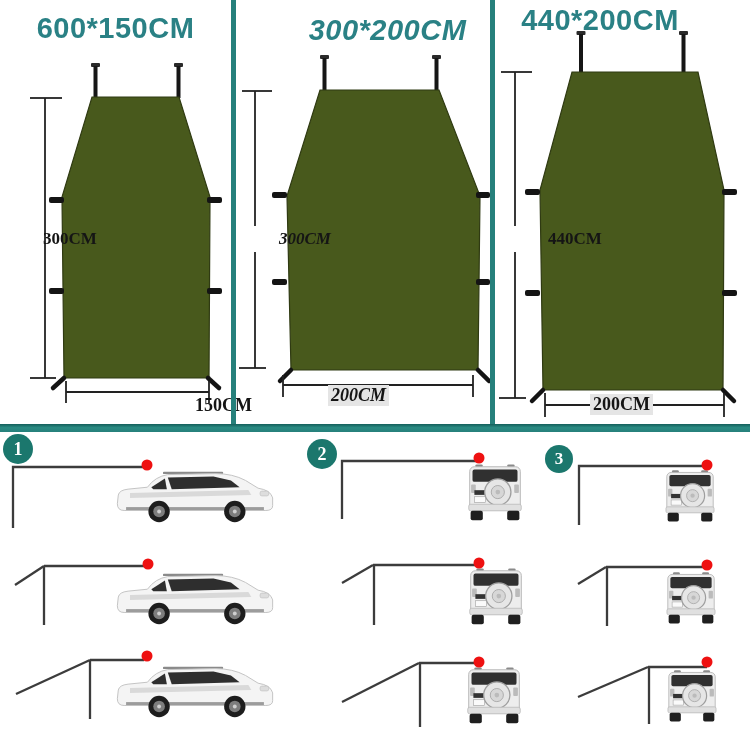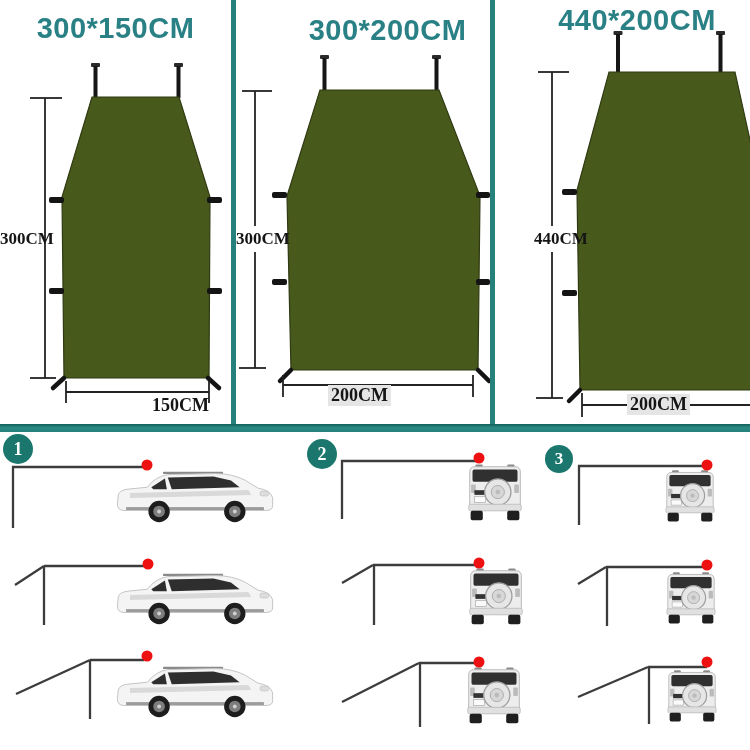--- a/index.html
+++ b/index.html
@@ -5,42 +5,42 @@
   html,body{margin:0;padding:0;background:#fff;}
   .page{position:relative;width:750px;height:750px;background:#ffffff;overflow:hidden;
         font-family:"Liberation Sans",sans-serif;}
   
   .panels-row{position:absolute;left:0;top:0;width:750px;height:424px;background:#fff;}
   .panel{position:absolute;top:0;height:424px;}
   .panel-title{position:absolute;left:0;right:0;text-align:center;
                font-weight:700;font-size:29px;letter-spacing:0.5px;color:#2a8185;}
   .tarp-svg{position:absolute;left:0;top:0;}
   .dim-text{position:absolute;font-family:"Liberation Serif",serif;font-weight:700;
-            color:#151515;font-size:17px;white-space:nowrap;}
+            color:#151515;font-size:17px;white-space:nowrap;padding-left:43px;}
   .dim-text.h{font-size:18px;text-align:right;}
   .dim-text.onln{background:#e5e5e5;padding:0 3px;}
   .divider-v{position:absolute;top:0;width:5px;height:424px;background:#26807b;}
   .divider-h{position:absolute;left:0;top:424px;width:750px;height:8px;
              background:linear-gradient(#135f5b,#2a8a82 45%,#26807b);}
   
   .setup-section{position:absolute;left:0;top:432px;width:750px;height:318px;background:#fff;}
   .badge{position:absolute;width:30px;height:30px;border-radius:50%;background:#1b776d;
          color:#fff;font-family:"Liberation Serif",serif;font-weight:700;font-size:18px;
          display:flex;align-items:center;justify-content:center;}
   .setup-svg{position:absolute;left:0;top:0;}
 </style>
 </head>
 <body>
 
 <div class="page">
 
   <div class="panels-row">
 
     <section class="panel" style="left:0;width:231px;">
-      <div class="panel-title" style="top:12px;">300*150CM</div>
+      <div class="panel-title" style="top:12px;">600*150CM</div>
       <svg class="tarp-svg" width="231" height="424" viewBox="0 0 231 424">
 
         <g>
           <rect x="91" y="63" width="9" height="4" rx="1" fill="#2a2a2a"></rect>
           <rect x="93.5" y="66" width="4" height="32" fill="#161616"></rect>
           <rect x="174" y="63" width="9" height="4" rx="1" fill="#2a2a2a"></rect>
           <rect x="176.5" y="66" width="4" height="32" fill="#161616"></rect>
         </g>
 
         <polygon points="92,97 179,97 210,197 209,378 64,378 62,197" fill="#48591c" stroke="#2f3a12" stroke-width="1.2"></polygon>
@@ -68,21 +68,21 @@
           <line x1="66" y1="392" x2="209" y2="392"></line>
           <line x1="209" y1="381" x2="209" y2="403"></line>
         </g>
       </svg>
       <div class="dim-text" style="left:0;top:229px;width:47px;">300CM</div>
       <div class="dim-text h" style="left:66px;top:395px;width:143px;">150CM</div>
     </section>
 
     <div class="divider-v" style="left:231px;"></div>
 
-    <section class="panel" style="left:236px;width:303px;">
+    <section class="panel" style="left:236px;width:303px;font-style:italic;">
       <div class="panel-title" style="top:14px;">300*200CM</div>
       <svg class="tarp-svg" width="254" height="424" viewBox="0 0 254 424">
         <g>
           <rect x="84" y="55" width="9" height="4" rx="1" fill="#2a2a2a"></rect>
           <rect x="86.5" y="58" width="4" height="33" fill="#161616"></rect>
           <rect x="196" y="55" width="9" height="4" rx="1" fill="#2a2a2a"></rect>
           <rect x="198.5" y="58" width="4" height="33" fill="#161616"></rect>
         </g>
         <polygon points="84,90 203,90 244,196 242,370 55,370 51,196" fill="#48591c" stroke="#2f3a12" stroke-width="1.2"></polygon>
         <g fill="#141414">
@@ -106,21 +106,21 @@
           <line x1="47" y1="385" x2="237" y2="385"></line>
           <line x1="237" y1="375" x2="237" y2="397"></line>
         </g>
       </svg>
       <div class="dim-text" style="left:0;top:229px;width:47px;">300CM</div>
       <div class="dim-text h onln" style="left:92px;top:385px;">200CM</div>
     </section>
 
     <div class="divider-v" style="left:490px;"></div>
 
-    <section class="panel" style="left:495px;width:210px;margin-left:37px;">
+    <section class="panel" style="left:495px;width:210px;">
       <div class="panel-title" style="top:4px;">440*200CM</div>
       <svg class="tarp-svg" width="255" height="424" viewBox="0 0 255 424">
         <g>
           <rect x="81.5" y="31" width="9" height="4" rx="1" fill="#2a2a2a"></rect>
           <rect x="84" y="34" width="4" height="39" fill="#161616"></rect>
           <rect x="184" y="31" width="9" height="4" rx="1" fill="#2a2a2a"></rect>
           <rect x="186.5" y="34" width="4" height="39" fill="#161616"></rect>
         </g>
         <polygon points="77,72 203,72 229,190 228,390 48,390 45,190" fill="#48591c" stroke="#2f3a12" stroke-width="1.2"></polygon>
         <g fill="#141414">
@@ -138,21 +138,21 @@
           <line x1="20" y1="72" x2="20" y2="226"></line>
           <line x1="20" y1="252" x2="20" y2="398"></line>
           <line x1="4" y1="398" x2="31" y2="398"></line>
         </g>
         <g stroke="#222" stroke-width="1.8">
           <line x1="50" y1="393" x2="50" y2="417"></line>
           <line x1="50" y1="405" x2="229" y2="405"></line>
           <line x1="229" y1="393" x2="229" y2="417"></line>
         </g>
       </svg>
-      <div class="dim-text" style="left:2px;top:229px;width:49px;">440CM</div>
+      <div class="dim-text" style="left:10px;top:229px;width:49px;">440CM</div>
       <div class="dim-text h onln" style="left:95px;top:394px;">200CM</div>
     </section>
   </div>
 
   <div class="divider-h"></div>
 
   <div class="setup-section">
 
     <div class="badge" style="left:3px;top:2px;">1</div>
     <div class="badge" style="left:307px;top:7px;">2</div>

